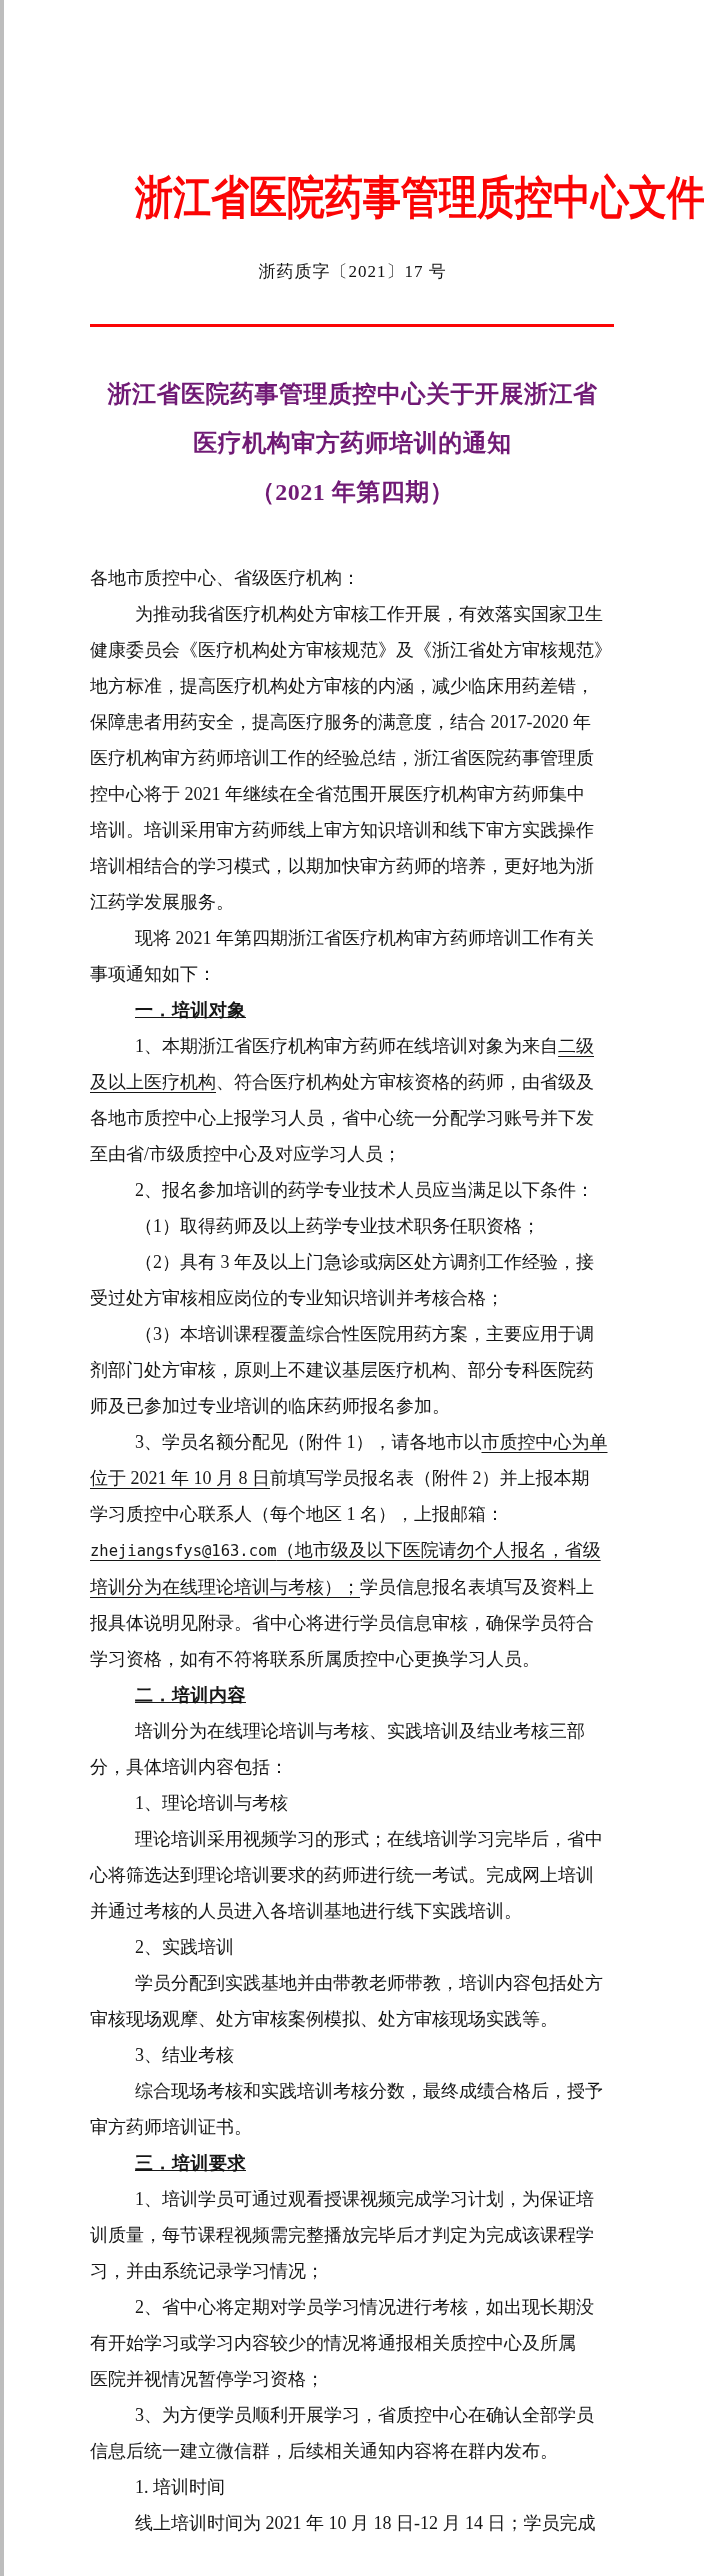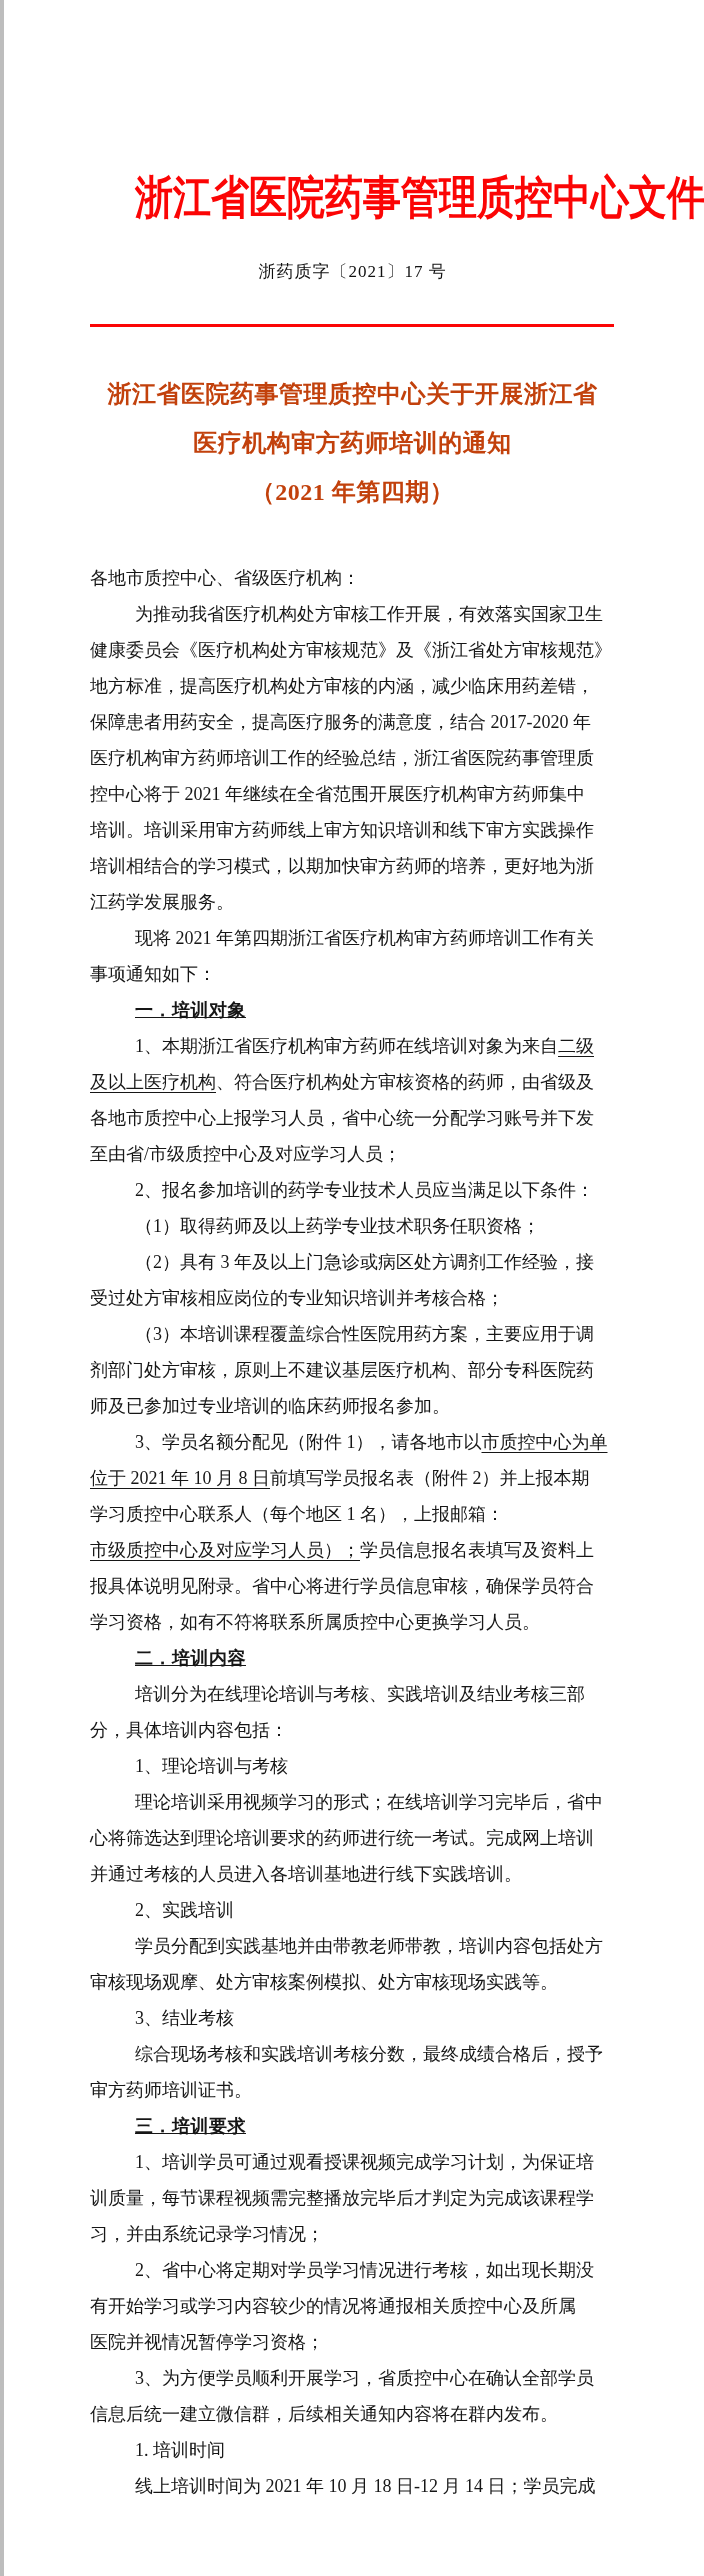--- a/index.html
+++ b/index.html
@@ -38,21 +38,21 @@
     position:absolute;top:260px;left:0;width:100%;
     text-align:center;font-size:17px;letter-spacing:1px;color:#101010;
   }
   .red-rule{
     position:absolute;top:324px;left:90px;width:524px;height:2.6px;
     background:var(--red);
   }
   .doc-title{
     position:absolute;top:370px;left:0;width:100%;
     text-align:center;font-weight:bold;font-size:24px;line-height:49px;
-    letter-spacing:0.5px;color:#c2410c;
+    letter-spacing:0.5px;color:#701a75;
   }
   .body-lines{
     position:absolute;top:560px;left:90px;width:528px;
     font-size:18px;line-height:36px;color:var(--ink);
   }
   .ln{margin:0;white-space:nowrap;}
   .ind{padding-left:45px;}
   .hd{font-weight:bold;letter-spacing:0.5px;text-decoration:underline;}
   .u{text-decoration:underline;text-underline-offset:3.6px;text-decoration-thickness:1px;}
   .mono{font-family:"DejaVu Sans Mono","Liberation Mono",monospace;font-size:15.5px;}
@@ -99,21 +99,22 @@
       <p class="ln ind"><span>2、报名参加培训的药学专业技术人员应当满足以下条件：</span></p>
       <p class="ln ind"><span>（1）取得药师及以上药学专业技术职务任职资格；</span></p>
       <p class="ln ind"><span>（2）具有 3 年及以上门急诊或病区处方调剂工作经验，接</span></p>
       <p class="ln"><span>受过处方审核相应岗位的专业知识培训并考核合格；</span></p>
       <p class="ln ind"><span>（3）本培训课程覆盖综合性医院用药方案，主要应用于调</span></p>
       <p class="ln"><span>剂部门处方审核，原则上不建议基层医疗机构、部分专科医院药</span></p>
       <p class="ln"><span>师及已参加过专业培训的临床药师报名参加。</span></p>
       <p class="ln ind"><span>3、学员名额分配见（附件 1），请各地市以</span><span class="u">市质控中心为单</span></p>
       <p class="ln"><span class="u">位于 2021 年 10 月 8 日</span><span>前填写学员报名表（附件 2）并上报本期</span></p>
       <p class="ln"><span>学习质控中心联系人（每个地区 1 名），上报邮箱：</span></p>
-      <p class="ln"><span class="u">市级质控中心及对应学习人员）；</span><span>学员信息报名表填写及资料上</span></p>
+      <p class="ln"><span class="u mono">zhejiangsfys@163.com</span><span class="u">（地市级及以下医院请勿个人报名，省级</span></p>
+      <p class="ln"><span class="u">培训分为在线理论培训与考核）；</span><span>学员信息报名表填写及资料上</span></p>
       <p class="ln"><span>报具体说明见附录。省中心将进行学员信息审核，确保学员符合</span></p>
       <p class="ln"><span>学习资格，如有不符将联系所属质控中心更换学习人员。</span></p>
       <p class="ln ind hd"><span>二．培训内容</span></p>
       <p class="ln ind"><span>培训分为在线理论培训与考核、实践培训及结业考核三部</span></p>
       <p class="ln"><span>分，具体培训内容包括：</span></p>
       <p class="ln ind"><span>1、理论培训与考核</span></p>
       <p class="ln ind"><span>理论培训采用视频学习的形式；在线培训学习完毕后，省中</span></p>
       <p class="ln"><span>心将筛选达到理论培训要求的药师进行统一考试。完成网上培训</span></p>
       <p class="ln"><span>并通过考核的人员进入各培训基地进行线下实践培训。</span></p>
       <p class="ln ind"><span>2、实践培训</span></p>

